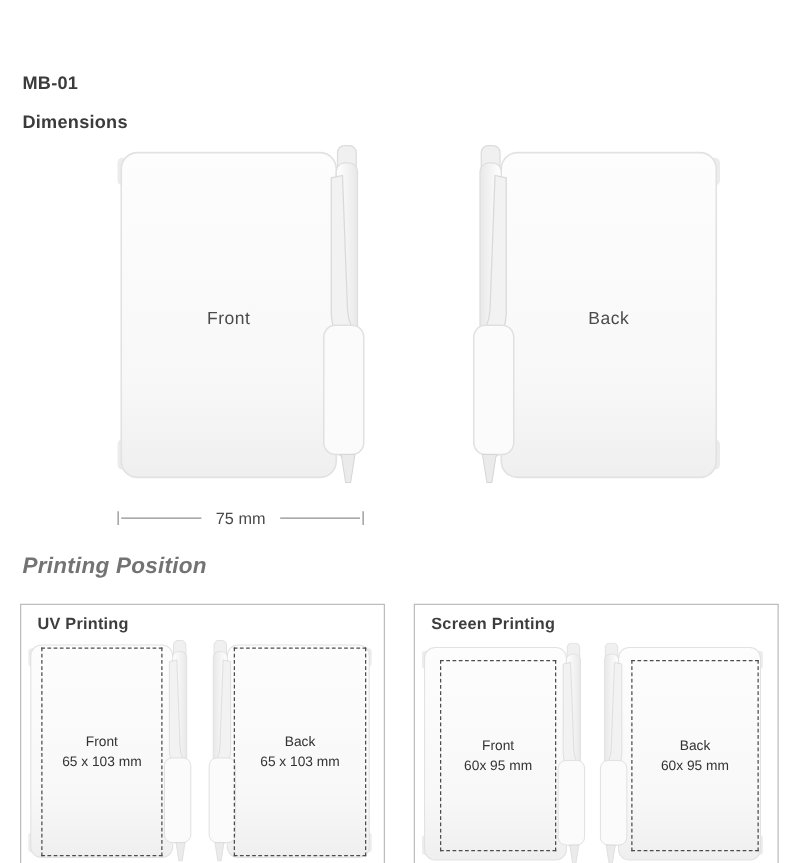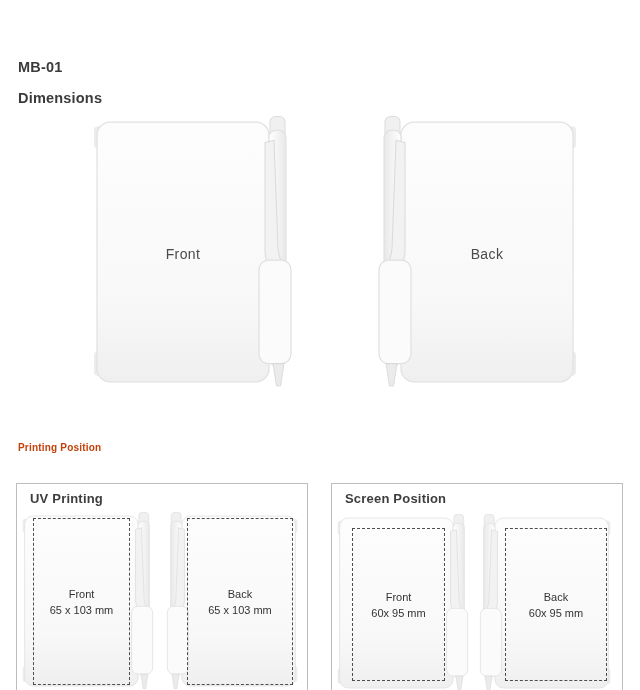--- a/index.html
+++ b/index.html
@@ -10,21 +10,21 @@
   }
   .abs { position:absolute; }
 
   
   .h-code, .h-dims {
     left:18px; font-size:14.5px; font-weight:bold; color:#3b3b3b; letter-spacing:.2px;
   }
   .h-code { top:13px; }
   .h-dims { top:44px; }
   .h-printing {
-    left:18px; top:396px; font-size:10px; font-weight:bold; color:#c2410c; letter-spacing:.2px;
+    left:18px; top:396px; font-size:18px; font-weight:bold; color:#737373; letter-spacing:.2px;font-style:italic;
   }
 
   
   .prod { position:absolute; }
   .prod svg { display:block; }
   .flip svg { transform:scaleX(-1); }
   .plabel {
     position:absolute; top:130px; left:0; width:180px; text-align:center;
     font-size:14px; color:#4b4b4b; letter-spacing:.4px;
   }
@@ -105,20 +105,26 @@
   </div>
 
 
   <div class="prod flip" style="left:377px; top:70px; width:200px; height:272px;">
     <svg width="200" height="272">
         <use href="#memo-pad"></use>
       </svg>
     <div class="plabel">Back</div>
   </div>
 
+  <div class="abs hdim">
+    <div class="hline"></div>
+    <div class="tick l"></div>
+    <div class="tick r"></div>
+    <div class="htext">75 mm</div>
+  </div>
 
   <div class="abs h-printing">Printing Position</div>
 
   <div class="panel uv">
     <div class="panel-title">UV Printing</div>
 
     <div class="prod" style="left:5px; top:28px; width:132px; height:178px;">
       <svg width="132" height="178">
           <use href="#memo-pad"></use>
         </svg>
@@ -137,21 +143,21 @@
     </div>
     <div class="dashed" style="left:170px; top:34px; width:106px; height:167px;">
       <div class="area-label">
         <div>Back</div>
         <div>65 x 103 mm</div>
       </div>
     </div>
   </div>
 
   <div class="panel screen">
-    <div class="panel-title">Screen Position</div>
+    <div class="panel-title">Screen Printing</div>
 
     <div class="prod" style="left:5px; top:30px; width:132px; height:178px;">
       <svg width="132" height="178">
           <use href="#memo-pad"></use>
         </svg>
     </div>
     <div class="prod flip" style="left:147px; top:30px; width:132px; height:178px;">
       <svg width="132" height="178">
           <use href="#memo-pad"></use>
         </svg>

